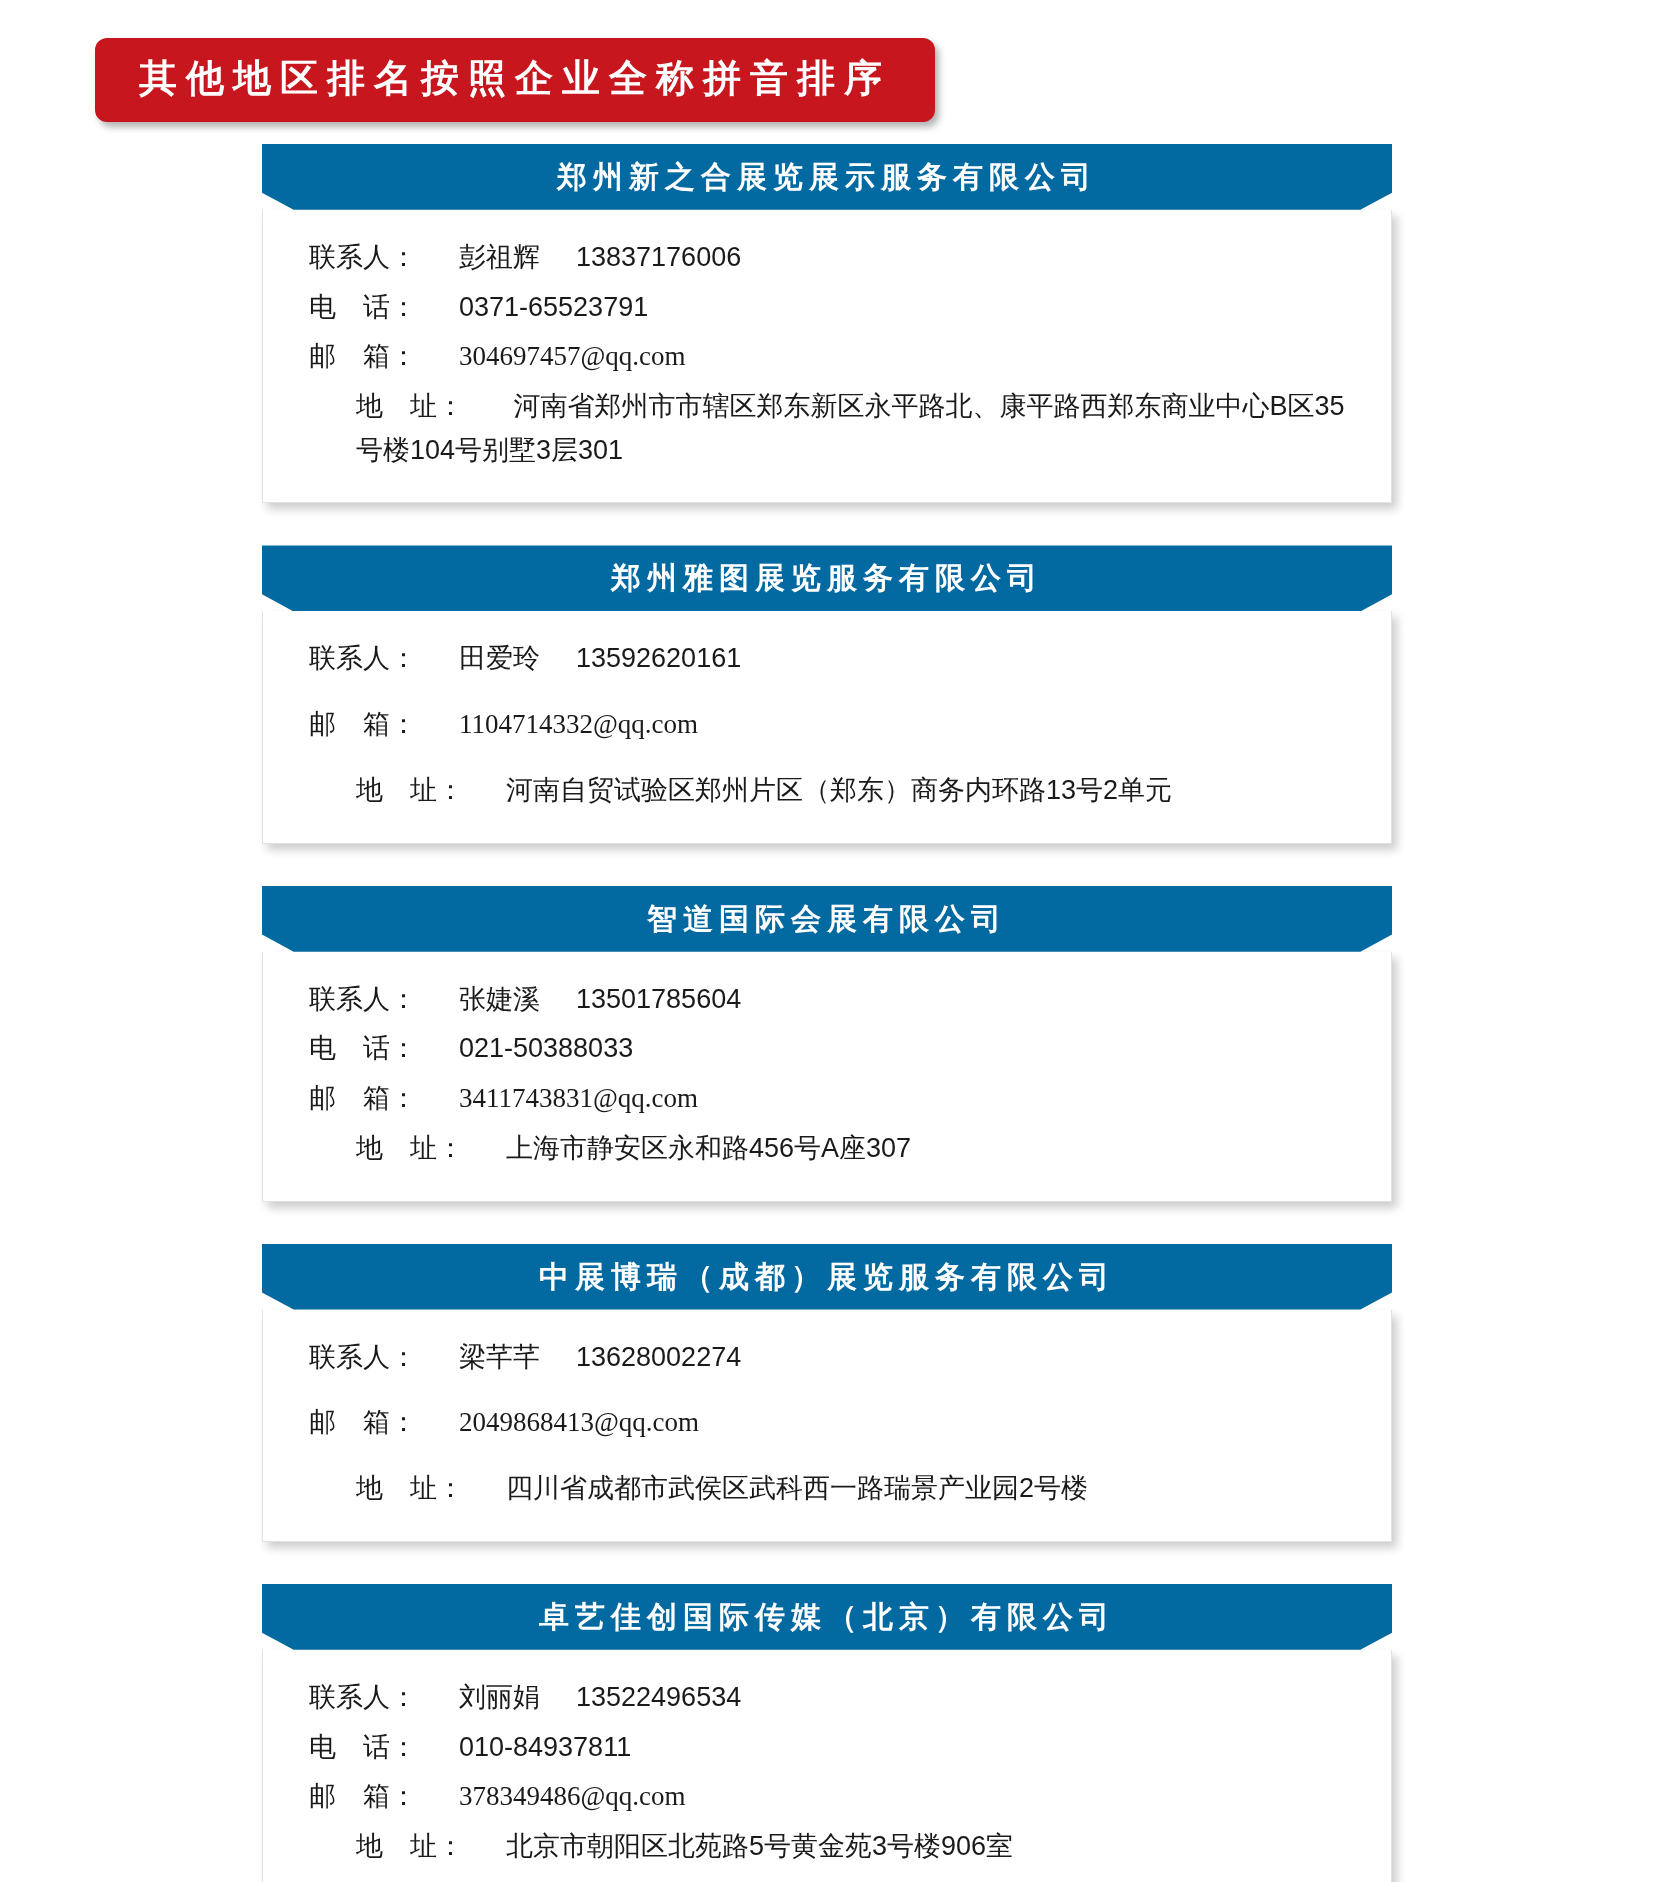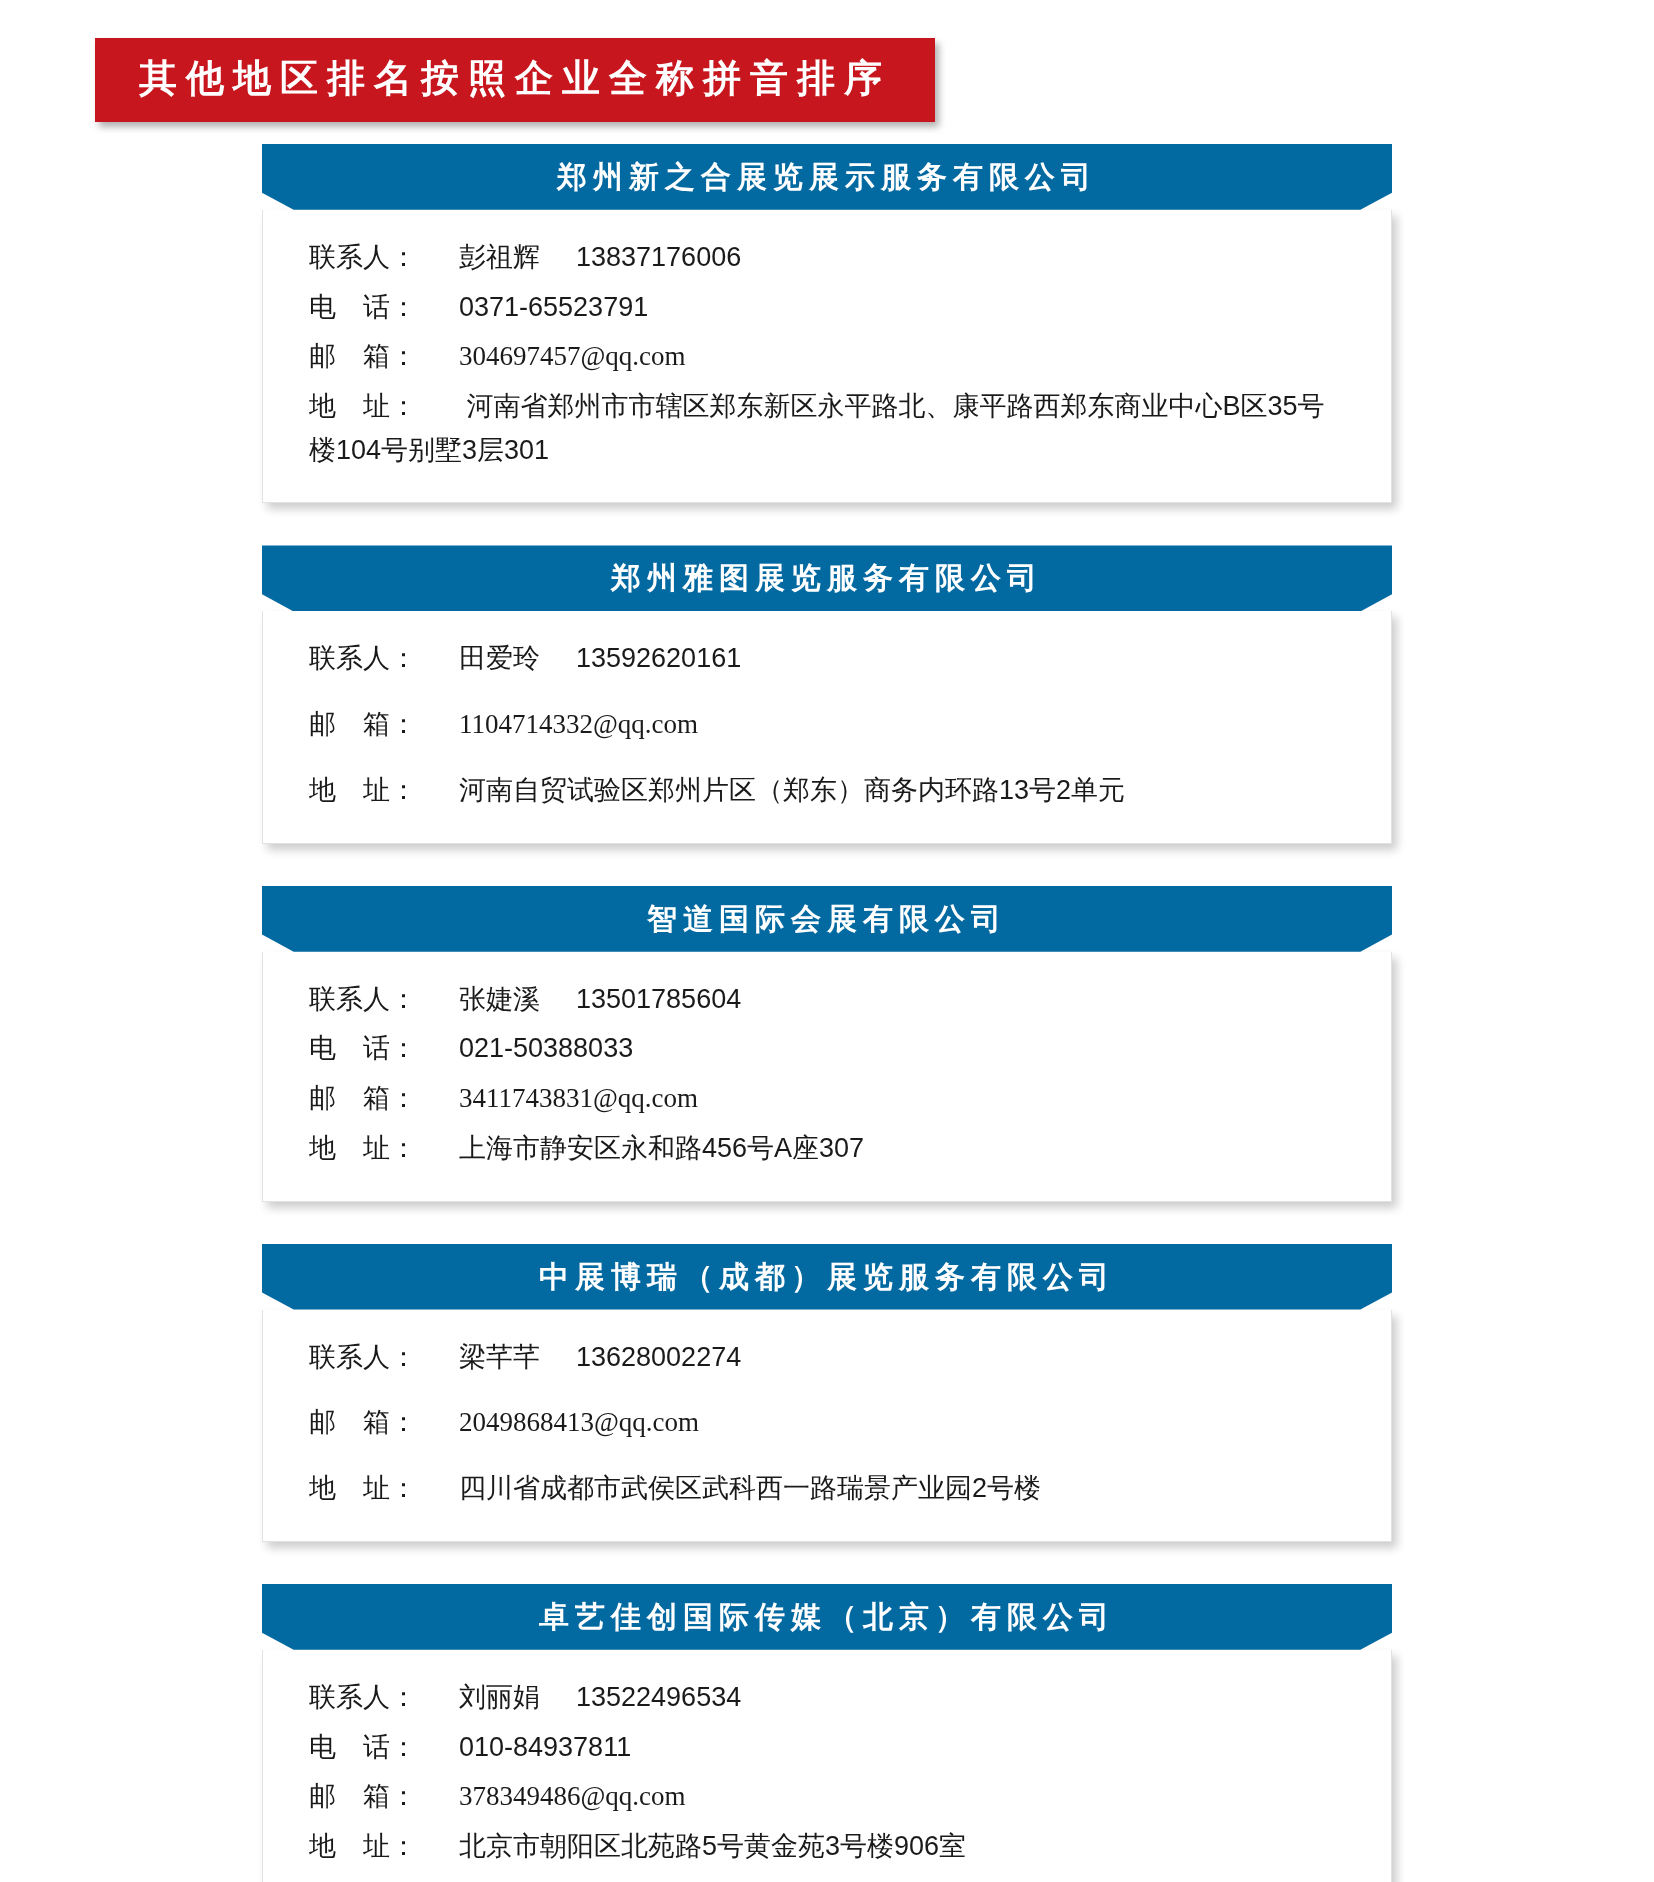--- a/index.html
+++ b/index.html
@@ -20,21 +20,21 @@
     padding: 38px 0 0 95px;
   }
   .banner {
     display: inline-block;
     background: #c7161d;
     color: #ffffff;
     font-size: 38px;
     font-weight: bold;
     letter-spacing: 9px;
     padding: 20px 44px 22px 44px;
-    border-radius: 0;
+    border-radius: 12px;
     box-shadow: 4px 5px 7px rgba(0,0,0,0.30);
     line-height: 1.1;
     white-space: nowrap;
   }
 
   
   .cards {
     margin: 22px 0 0 0;
     padding: 0 0 40px 0;
   }
@@ -71,21 +71,21 @@
   }
 
   .row {
     display: flex;
     align-items: flex-end;
     font-size: 27px;
     color: #1a1a1a;
     line-height: 1.62;
     margin: 0 0 6px 0;
   }
-  .row:last-child { margin-bottom: 0; }
+  .row:last-child { margin-bottom: 0; margin-left: 47px; }
 
   .row.spaced { margin-bottom: 22px; }
 
   .label {
     flex: 0 0 auto;
     width: 150px;
     white-space: nowrap;
   }
   .value {
     flex: 1 1 auto;

